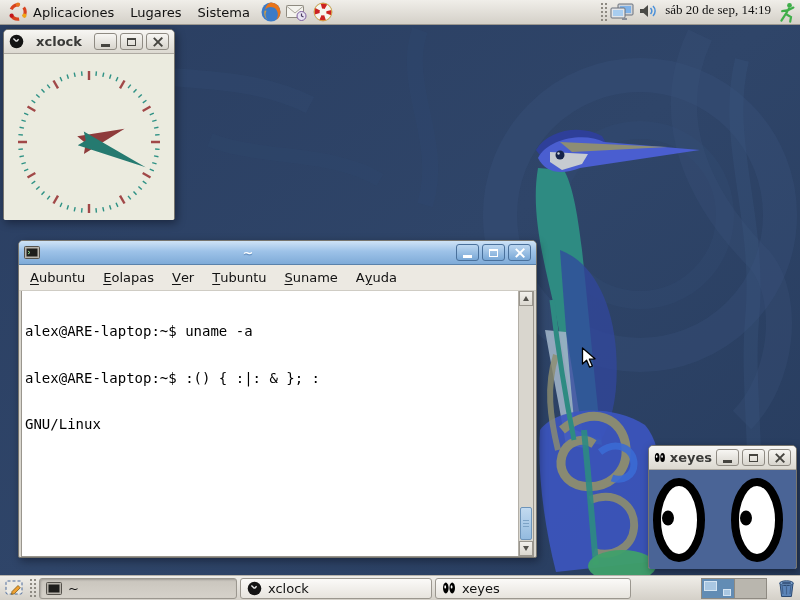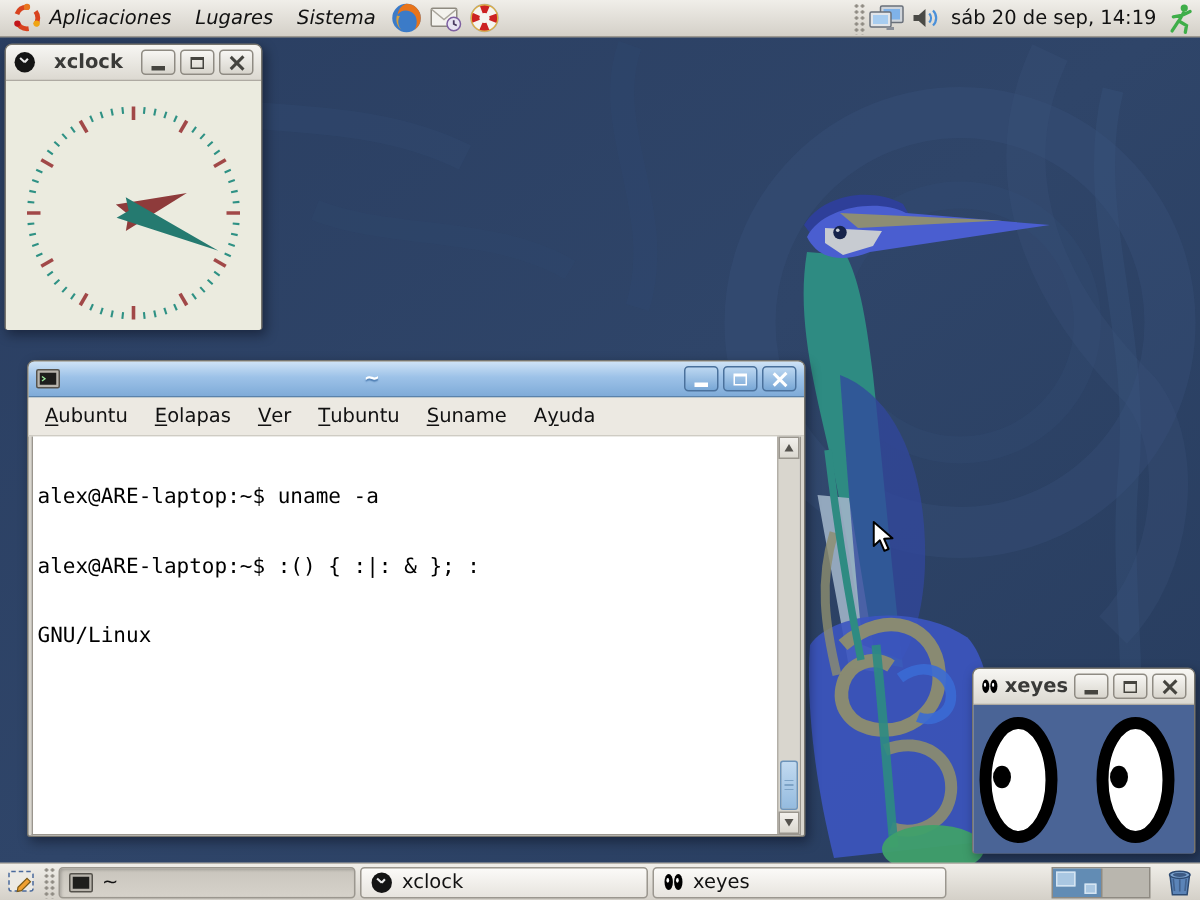--- a/index.html
+++ b/index.html
@@ -5,26 +5,26 @@
   html,body{margin:0;padding:0;}
   body{width:800px;height:600px;overflow:hidden;font-family:"DejaVu Sans","Liberation Sans",sans-serif;}
   #desktop{position:relative;width:800px;height:600px;background:#2c4166;overflow:hidden;}
   svg{display:block;}
 
   
   .panel{position:absolute;left:0;width:800px;height:25px;background:linear-gradient(#f0eee9,#d4d0c8);
          display:flex;align-items:center;box-sizing:border-box;font-size:13px;color:#111;z-index:40;}
   .panel.top{top:0;border-bottom:1px solid #9c9890;}
   .panel.bottom{top:575px;border-top:1px solid #b8b4ac;}
-  .menu-item{padding:0 8px;height:25px;display:flex;align-items:center;gap:5px;cursor:default;font-style:italic;}
+  .menu-item{padding:0 8px;height:25px;display:flex;align-items:center;gap:5px;cursor:default;}
   .launcher{width:24px;height:24px;display:flex;align-items:center;justify-content:center;margin:0 1px;}
   .handle{width:8px;height:21px;margin:0 2px;background:radial-gradient(circle at 2px 2px,#8e8a82 1px,transparent 1.2px);
           background-size:4px 4px;}
   .spacer{flex:1;}
-  .tray{display:flex;align-items:center;gap:3px;padding-right:4px;}
+  .tray{display:flex;align-items:flex-start;gap:3px;padding-right:4px;font-family:Liberation Serif, serif;}
   .clock-text{padding:0 4px;white-space:nowrap;}
 
   
   .window{position:absolute;box-sizing:border-box;border:1px solid #77756e;border-radius:5px 5px 2px 2px;
           box-shadow:2px 3px 8px rgba(0,0,10,.4);background:#d9d6ce;z-index:10;}
   .titlebar{height:24px;display:flex;align-items:center;border-radius:4px 4px 0 0;box-sizing:border-box;
             padding:0 5px;gap:4px;position:relative;}
   .titlebar.focused{background:linear-gradient(#cfe3f6,#9dc2e8 45%,#7fabd8);border-bottom:1px solid #5a82ab;}
   .titlebar.unfocused{background:linear-gradient(#f7f6f3,#dcd9d1);border-bottom:1px solid #aeaaa2;}
   .title{flex:1;text-align:center;font-weight:bold;font-size:13px;}

